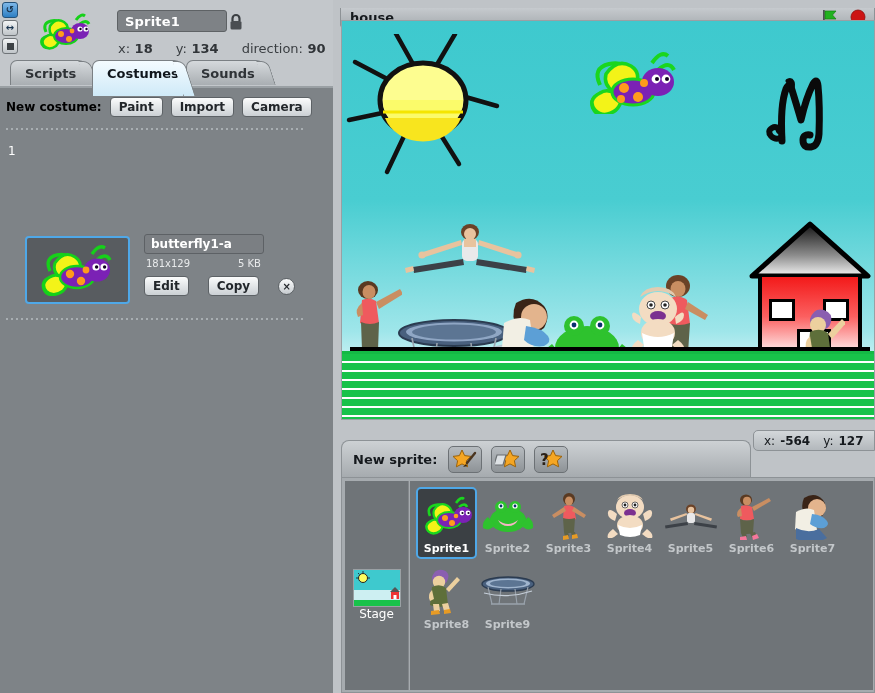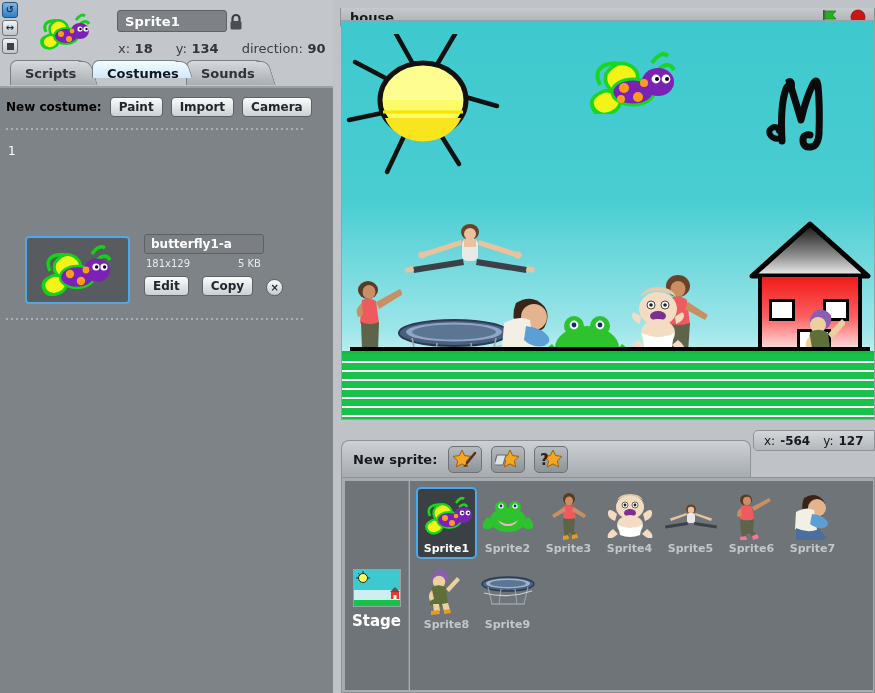--- a/index.html
+++ b/index.html
@@ -55,21 +55,21 @@
     padding:0 14px; line-height:25px;
     font-size:13px; font-weight:bold; color:#2f3337;
     background:linear-gradient(#d5d9dc,#a9aeb2);
     border:1px solid #7b8084; border-bottom:none;
     border-radius:7px 10px 0 0;
     transform: skewX(-0deg);
     text-align:center; white-space:nowrap;
   }
   .tab.active{
     background:linear-gradient(#f4fbff,#cfeaf8);
-    color:#10161c; z-index:5; height:18px; line-height:26px;
+    color:#10161c; z-index:5; height:36px; line-height:26px;
   }
   .tab-notch{
     position:absolute; right:-7px; top:0; width:12px; height:100%;
     background:inherit;
     transform:skewX(18deg); border-right:1px solid #7b8084;
     border-top:1px solid #7b8084; border-radius:0 7px 0 0;
   }
 
   
   #panel{
@@ -99,21 +99,21 @@
     background:#585c60; border:2px solid #4fa8e8; border-radius:4px;
     display:flex;align-items:center;justify-content:center;
   }
   #costume-name-box{
     position:absolute; left:144px; top:146px; width:120px; height:20px;
     background:#7b7f83; border:1px solid #5d6165; border-radius:3px;
     color:#fff; font-size:12px; font-weight:bold; line-height:19px; padding-left:6px;
   }
   #costume-dims{ position:absolute; left:146px; top:170px; font-size:10px; color:#e9ebec;}
   #costume-size{ position:absolute; left:238px; top:170px; font-size:10px; color:#e9ebec;}
-  #costume-actions{ position:absolute; left:144px; top:188px; display:flex; align-items:flex-end; gap:13px;}
+  #costume-actions{ position:absolute; left:144px; top:188px; display:flex; align-items:center; gap:19px;}
   #costume-del{
     width:17px;height:17px;border-radius:50%;
     background:linear-gradient(#fbfcfc,#c6cbcf); border:1px solid #5d6266;
     font-size:10px; font-weight:bold; color:#24282c; text-align:center; line-height:15px;
   }
 
   
   #right-col{ position:absolute; left:333px; top:0; width:542px; height:693px; background:#bfc3c7;}
 
   
@@ -201,21 +201,21 @@
   }
   #stage-col{
     position:absolute; left:3px; top:3px; width:64px; height:209px;
     background:#6f7478; border-right:1px solid #85898d;
     display:flex; flex-direction:column; align-items:center;
     justify-content:flex-start; padding-top:88px;
   }
   #stage-thumb{
     width:48px;height:38px;border:1px solid #9aa0a4; overflow:hidden; position:relative;
   }
-  #stage-label{ font-size:15px; font-weight:bold; color:#ffffff; margin-top:5px;}
+  #stage-label{ font-size:12px; font-weight:normal; color:#ffffff; }
   #sprite-grid{
     position:absolute; left:68px; top:3px; width:463px; height:209px;
     background:#6f7478; padding:6px 0 0 6px;
     display:flex; flex-wrap:wrap; align-content:flex-start;
   }
   .sp-cell{
     width:61px; height:72px; margin:0 0 4px 0;
     display:flex; flex-direction:column; align-items:center; justify-content:flex-end;
     border:2px solid transparent; border-radius:5px;
     padding-bottom:2px;

